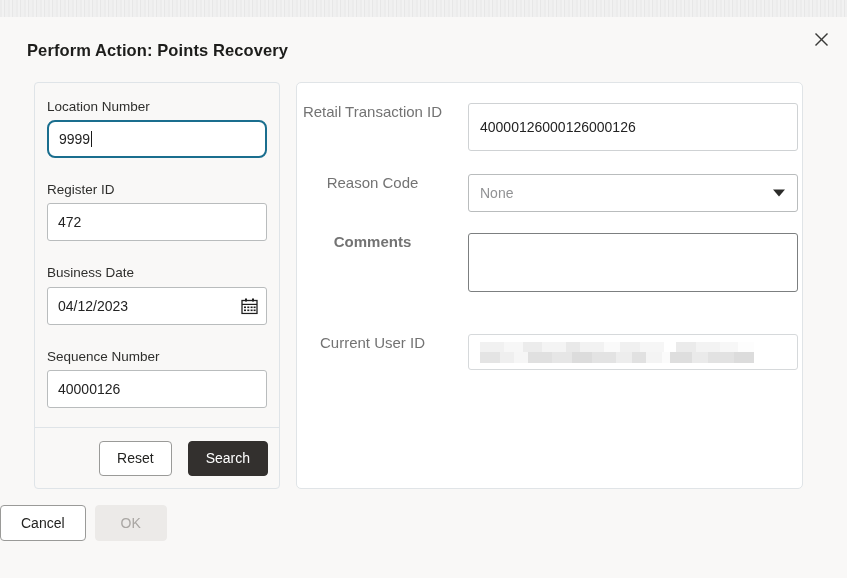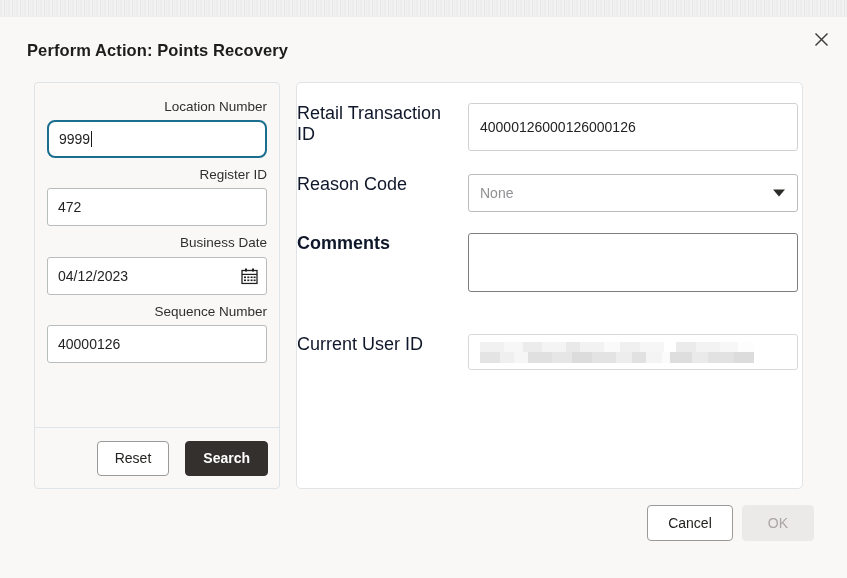--- a/index.html
+++ b/index.html
@@ -59,21 +59,21 @@
     left: 34px; top: 82px;
     width: 246px; height: 407px;
     background: #f9f8f7;
     border: 1px solid #dfe4e8;
     border-radius: 4px;
     box-sizing: border-box;
   }
   #search-fields {
     padding: 16px 12px 0 12px;
   }
-  .field-block { margin-bottom: 9px; text-align: right; }
+  .field-block { margin-bottom: 24px; }
   .field-label {
     font-size: 13.5px;
     color: #2f2f2d;
     margin-bottom: 5px;
     line-height: 1.2;
   }
   .text-input {
     box-sizing: border-box;
     width: 100%;
     height: 38px;
@@ -135,21 +135,21 @@
   }
   .btn-outline {
     background: #ffffff;
     border: 1px solid #9a9a98;
     color: #232321;
   }
   .btn-solid {
     background: #33302e;
     border: 1px solid #33302e;
     color: #ffffff;
-    font-weight: bold;
+    font-weight: normal;
   }
   .btn-disabled {
     background: #eceae8;
     border: 1px solid #eceae8;
     color: #a9a6a3;
     cursor: default;
   }
   #reset-button { margin-right: 16px; }
 
   
@@ -164,23 +164,23 @@
   }
   .detail-row {
     position: absolute;
     left: 0;
     width: 100%;
     display: flex;
     align-items: flex-start;
   }
   .detail-label {
     width: 151px;
-    text-align: left;
-    font-size: 18px;
-    color: #0f172a;
+    text-align: center;
+    font-size: 15px;
+    color: #737373;
     padding-right: 0;
     flex: 0 0 auto;
   }
   .detail-control {
     margin-left: 20px;
     flex: 0 0 auto;
   }
   .detail-input {
     box-sizing: border-box;
     width: 330px;
@@ -267,21 +267,21 @@
         #f4f4f4 166px 182px, #fbfbfb 182px 190px, #dedede 190px 212px,
         #eaeaea 212px 228px, #e2e2e2 228px 254px, #dcdcdc 254px 274px);
   }
 
   
   #dialog-footer {
     position: absolute;
     left: 0; top: 505px;
     width: 847px;
     display: flex;
-    justify-content: flex-end;
+    justify-content: flex-start;
     align-items: center;
     padding-right: 33px;
     box-sizing: border-box;
   }
   #dialog-footer .btn { height: 36px; line-height: 34px; min-width: 70px; }
   #cancel-button { margin-right: 9px; padding: 0 20px; }
   #ok-button { padding: 0 25px; }
 </style>
 </head>
 <body>

